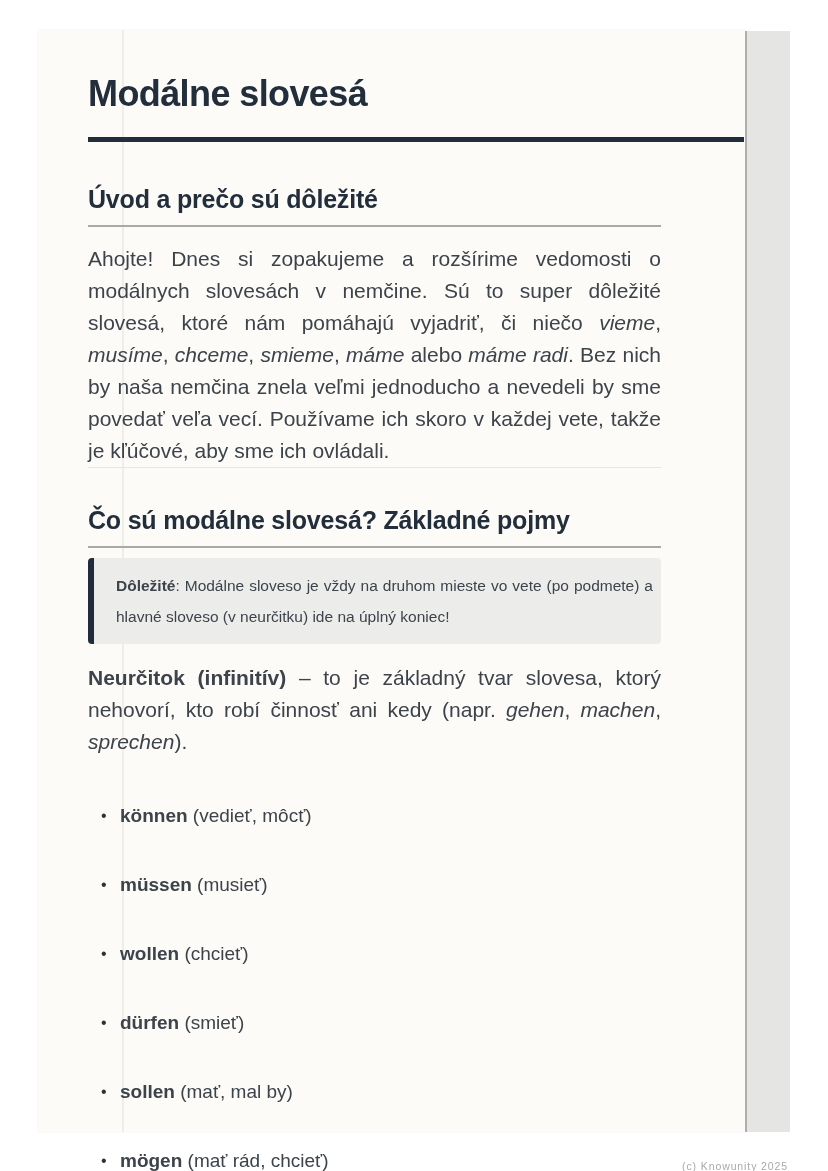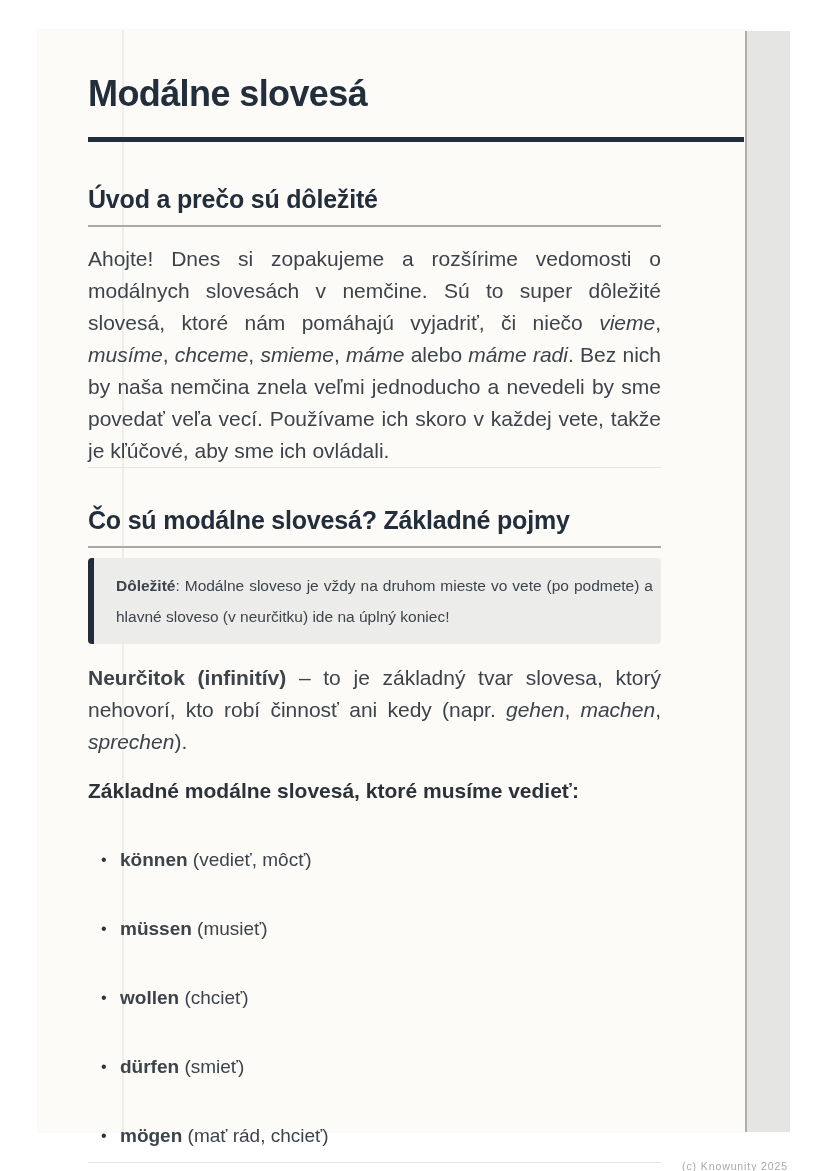--- a/index.html
+++ b/index.html
@@ -111,27 +111,27 @@
 
     <section data-name="section-basics">
       <h2 data-name="section-heading-basics">Čo sú modálne slovesá? Základné pojmy</h2>
       <div class="h2-rule" data-name="heading-rule-basics"></div>
 
       <div class="callout" data-name="important-callout">
         <p class="callout-text" data-name="callout-text"><span style="font-weight: bold;">Dôležité</span><span>: Modálne sloveso je vždy na druhom mieste vo vete (po podmete) a hlavné sloveso (v neurčitku) ide na úplný koniec!</span></p>
       </div>
 
       <p class="para para-infinitive" data-name="infinitive-paragraph"><span style="font-weight: bold;">Neurčitok (infinitív)</span><span> – to je základný tvar slovesa, ktorý nehovorí, kto robí činnosť ani kedy (napr. </span><span style="font-style: italic;">gehen</span><span>, </span><span style="font-style: italic;">machen</span><span>, </span><span style="font-style: italic;">sprechen</span><span>).</span></p>
-      <p class="para lead" data-name="list-intro-line"><span style="font-weight: bold;">Základné modálne slovesá, ktoré musíme vedieť:</span></p>
 
       <ul class="verb-list" data-name="modal-verbs-list">
         <li data-name="list-item-koennen"><span style="font-weight: bold;">können</span><span> (vedieť, môcť)</span></li>
         <li data-name="list-item-muessen"><span style="font-weight: bold;">müssen</span><span> (musieť)</span></li>
         <li data-name="list-item-wollen"><span style="font-weight: bold;">wollen</span><span> (chcieť)</span></li>
         <li data-name="list-item-duerfen"><span style="font-weight: bold;">dürfen</span><span> (smieť)</span></li>
+        <li data-name="list-item-sollen"><span style="font-weight: bold;">sollen</span><span> (mať, mal by)</span></li>
         <li data-name="list-item-moegen"><span style="font-weight: bold;">mögen</span><span> (mať rád, chcieť)</span></li>
       </ul>
     </section>
 
     <hr class="section-divider second" data-name="section-divider">
 
     <section data-name="section-details">
       <h2 data-name="section-heading-details">Podrobnejšie o každom slovese</h2>
       <div class="h2-rule" data-name="heading-rule-details"></div>
     </section>

